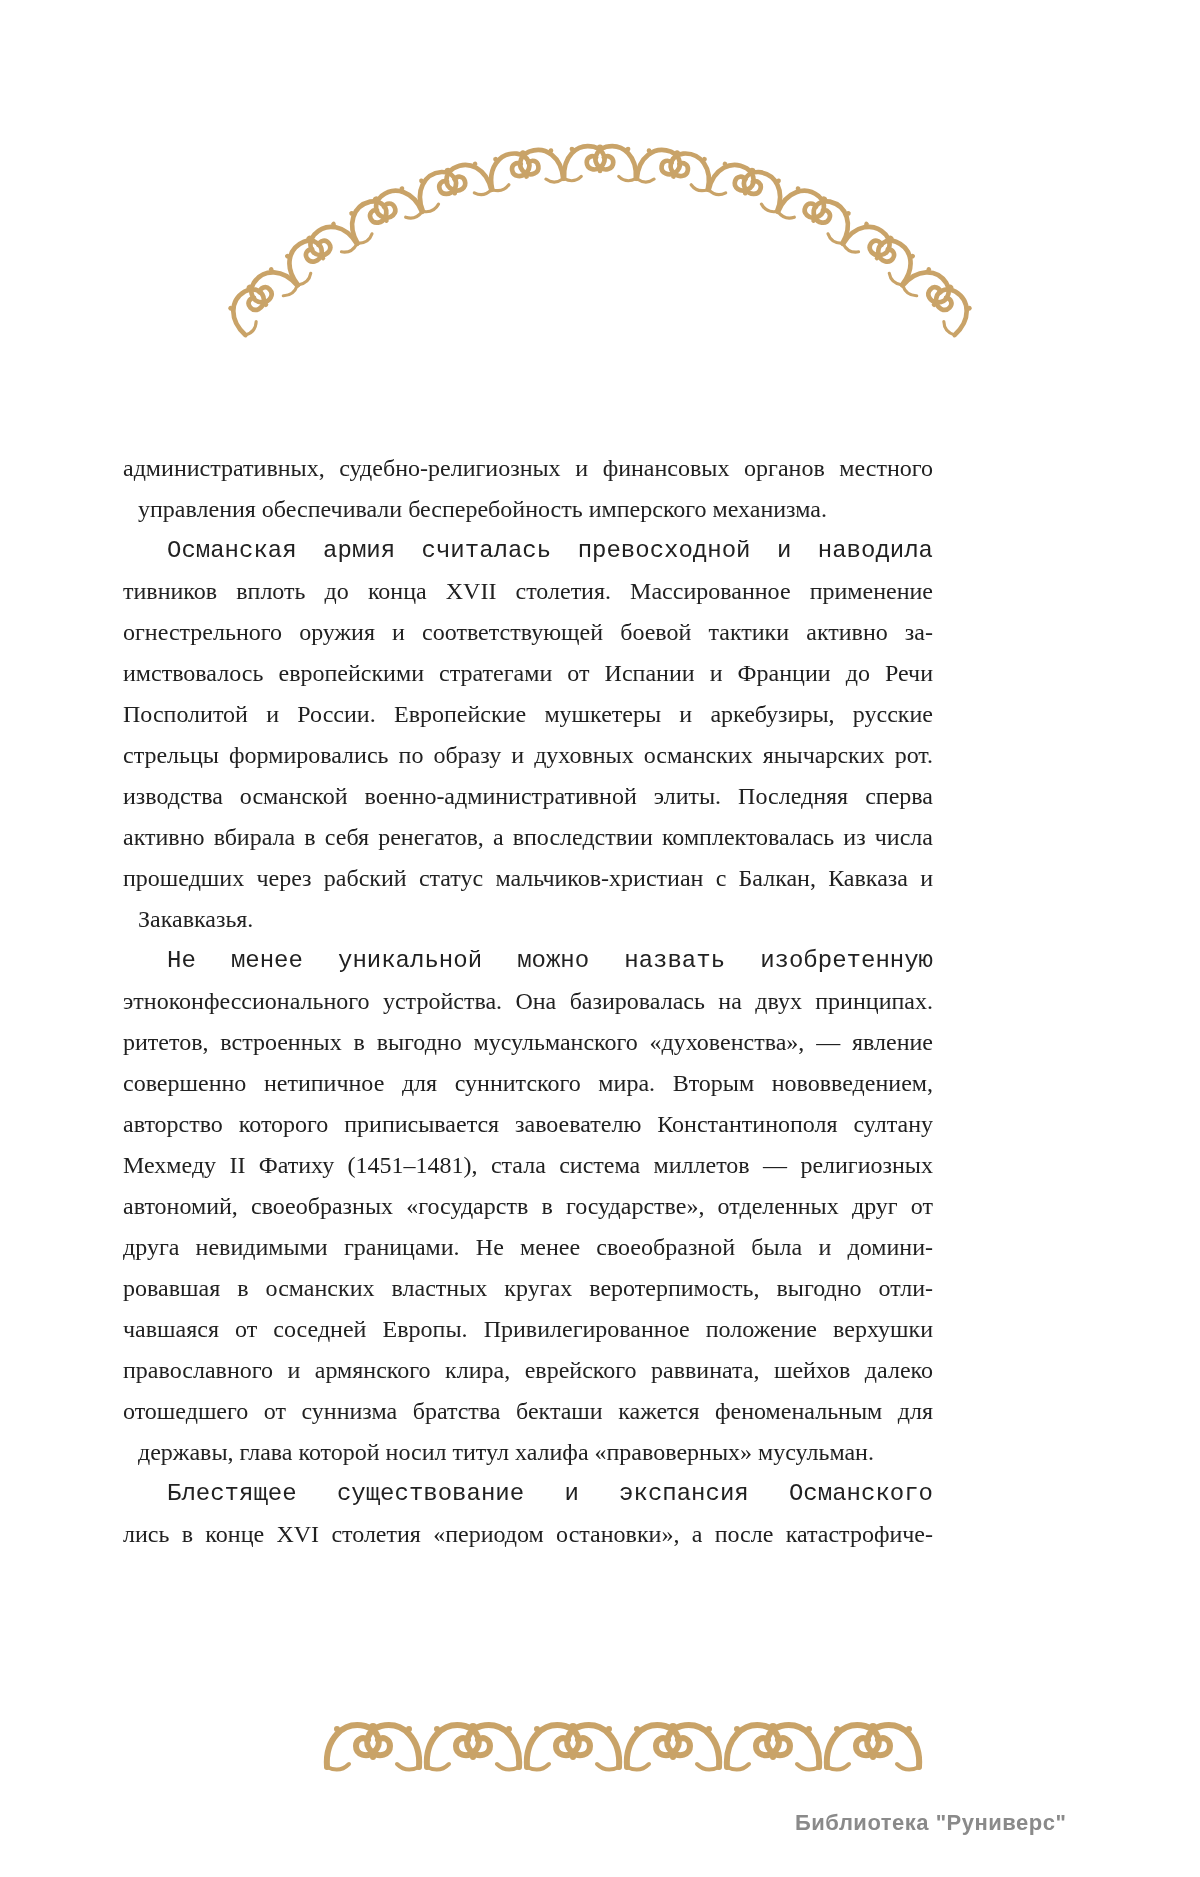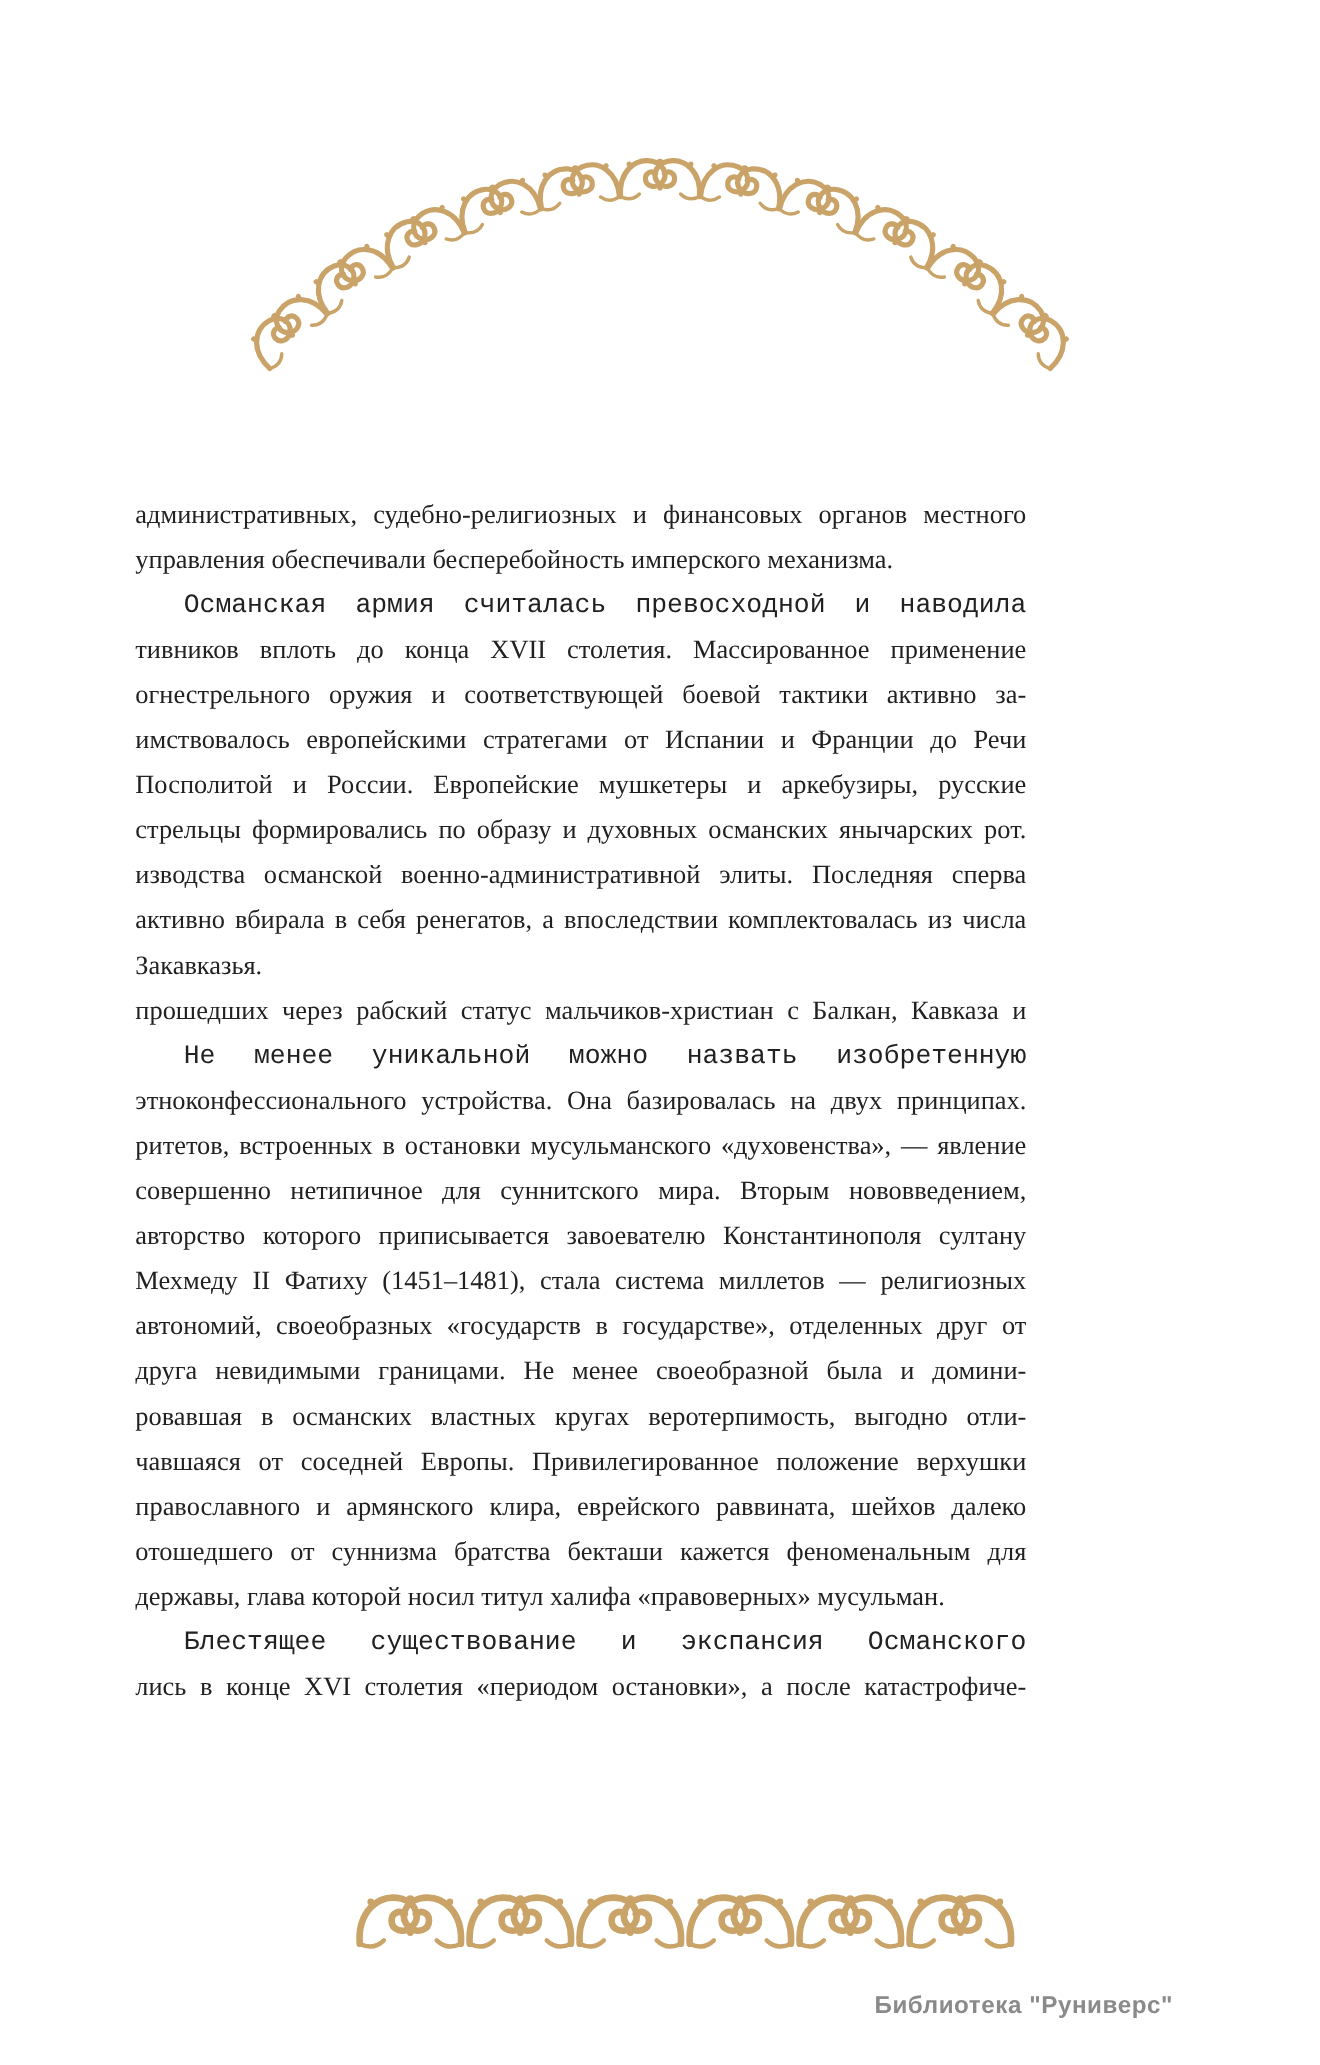--- a/index.html
+++ b/index.html
@@ -26,21 +26,21 @@
   .para{margin:0;}
   .line{
     height:41px;line-height:41px;
     text-align:justify;
     text-align-last:justify;
     -moz-text-align-last:justify;
     overflow:hidden;
     white-space:normal;
   }
   .line.indent{text-indent:44px;font-family:Liberation Mono, monospace;}
-  .line.last{text-align-last:left;-moz-text-align-last:left;}
+  .line.last{text-align-last:left;margin-left:15px;-moz-text-align-last:left;}
   .watermark{
     position:absolute;left:795px;top:1810px;
     font-family:"Liberation Sans",sans-serif;
     font-weight:700;
     font-size:22px;
     color:var(--wm,#8a8a8a);
     letter-spacing:0.5px;
   }
 </style>
 </head>
@@ -85,27 +85,27 @@
       </div>
       <div class="para">
         <div class="line indent">Османская армия считалась превосходной и наводила ужас на про-</div>
         <div class="line">тивников вплоть до конца XVII столетия. Массированное применение</div>
         <div class="line">огнестрельного оружия и соответствующей боевой тактики активно за-</div>
         <div class="line">имствовалось европейскими стратегами от Испании и Франции до Речи</div>
         <div class="line">Посполитой и России. Европейские мушкетеры и аркебузиры, русские</div>
         <div class="line">стрельцы формировались по образу и духовных османских янычарских рот.</div>
         <div class="line">изводства османской военно-административной элиты. Последняя сперва</div>
         <div class="line">активно вбирала в себя ренегатов, а впоследствии комплектовалась из числа</div>
+        <div class="line">прошедших через рабский статус мальчиков-христиан с Балкан, Кавказа и</div>
         <div class="line last">Закавказья.</div>
-        <div class="line">прошедших через рабский статус мальчиков-христиан с Балкан, Кавказа и</div>
       </div>
       <div class="para">
         <div class="line indent">Не менее уникальной можно назвать изобретенную османами модель</div>
         <div class="line">этноконфессионального устройства. Она базировалась на двух принципах.</div>
-        <div class="line">ритетов, встроенных в остановки мусульманского «духовенства», — явление</div>
+        <div class="line">ритетов, встроенных в выгодно мусульманского «духовенства», — явление</div>
         <div class="line">совершенно нетипичное для суннитского мира. Вторым нововведением,</div>
         <div class="line">авторство которого приписывается завоевателю Константинополя султану</div>
         <div class="line">Мехмеду II Фатиху (1451–1481), стала система миллетов — религиозных</div>
         <div class="line">автономий, своеобразных «государств в государстве», отделенных друг от</div>
         <div class="line">друга невидимыми границами. Не менее своеобразной была и домини-</div>
         <div class="line">ровавшая в османских властных кругах веротерпимость, выгодно отли-</div>
         <div class="line">чавшаяся от соседней Европы. Привилегированное положение верхушки</div>
         <div class="line">православного и армянского клира, еврейского раввината, шейхов далеко</div>
         <div class="line">отошедшего от суннизма братства бекташи кажется феноменальным для</div>
         <div class="line last">державы, глава которой носил титул халифа «правоверных» мусульман.</div>

